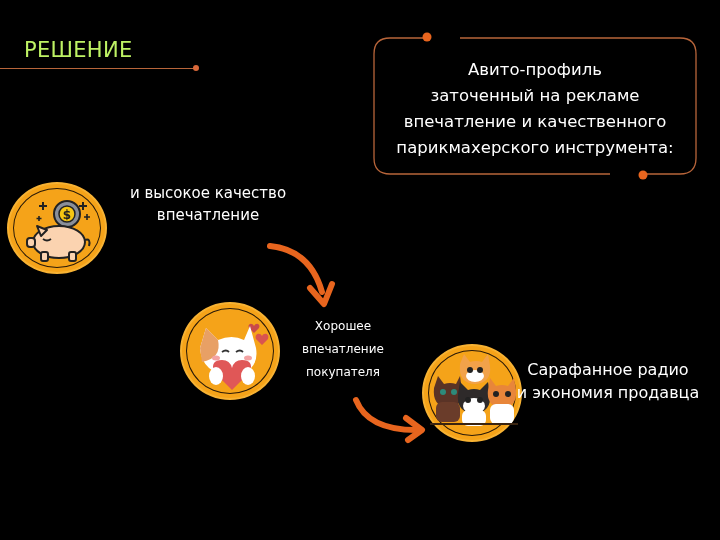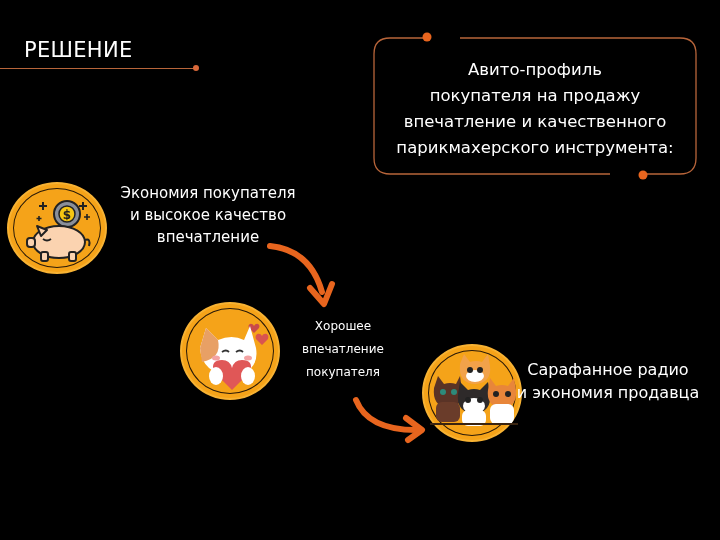--- a/index.html
+++ b/index.html
@@ -2,21 +2,21 @@
 <html><head>
 <meta charset="utf-8">
 <style>
   html, body { margin: 0; padding: 0; }
   body {
     width: 720px; height: 540px; background: #000000; position: relative; overflow: hidden;
     font-family: "DejaVu Sans", sans-serif; color: #ffffff;
   }
   .abs { position: absolute; }
   .title {
-    left: 24px; top: 38px; font-size: 21px; letter-spacing: 0.3px; color: #ffffff;
+    left: 24px; top: 38px; font-size: 21px; letter-spacing: 0.3px; color: #bef264;
     font-family: "DejaVu Sans", sans-serif;
   }
   .title-line {
     left: 0; top: 68px; width: 196px; height: 1px; background: #b8653a;
   }
   .title-dot {
     left: 193px; top: 65px; width: 6px; height: 6px; border-radius: 50%; background: #d8683a;
   }
   .callout-text {
     left: 380px; top: 57px; width: 310px; text-align: center;
@@ -46,21 +46,21 @@
 
 <svg class="abs" style="left:370px;top:28px;" width="335" height="155">
 
   <path d="M 90 10 L 310 10 Q 326 10 326 26 L 326 130 Q 326 146 310 146 L 273 146" fill="none" stroke="#b8653a" stroke-width="1.3"></path>
   <path d="M 240 146 L 20 146 Q 4 146 4 130 L 4 26 Q 4 10 20 10 L 57 10" fill="none" stroke="#b8653a" stroke-width="1.3"></path>
   <circle cx="57" cy="9" r="4.5" fill="#e8651e"></circle>
   <circle cx="273" cy="147" r="4.5" fill="#e8651e"></circle>
 </svg>
 <div class="abs callout-text">
   <div>Авито-профиль</div>
-  <div>покупателя на продажу</div>
+  <div>заточенный на рекламе</div>
   <div>впечатление и качественного</div>
   <div>парикмахерского инструмента:</div>
 </div>
 
 <div class="abs badge" style="left:7px;top:182px;width:100px;height:92px;">
   <div class="badge-inner"></div>
   <svg class="abs" style="left:14px;top:8px;" width="72" height="72" viewBox="0 0 72 72">
 
     <path d="M20 10 v8 M16 14 h8" stroke="#222" stroke-width="2"></path>
     <path d="M60 10 v8 M56 14 h8" stroke="#222" stroke-width="2"></path>
@@ -74,21 +74,20 @@
     <ellipse cx="36" cy="50" rx="26" ry="16" fill="#fbd3b0" stroke="#222" stroke-width="2"></ellipse>
     <path d="M14 34 L18 44 L24 38 Z" fill="#fbd3b0" stroke="#222" stroke-width="2" stroke-linejoin="round"></path>
     <rect x="18" y="60" width="7" height="9" rx="2" fill="#fbd3b0" stroke="#222" stroke-width="2"></rect>
     <rect x="46" y="60" width="7" height="9" rx="2" fill="#fbd3b0" stroke="#222" stroke-width="2"></rect>
     <path d="M62 48 q6 -2 4 6" fill="none" stroke="#222" stroke-width="2"></path>
     <path d="M20 47 q4 3 8 0" fill="none" stroke="#222" stroke-width="1.8"></path>
     <rect x="4" y="46" width="8" height="9" rx="3" fill="#fbd3b0" stroke="#222" stroke-width="2"></rect>
   </svg>
 </div>
 <div class="abs caption cap1">
-  <div>Экономия покупателя</div>
   <div>и высокое качество</div>
   <div>впечатление</div>
 </div>
 
 <svg class="abs" style="left:262px;top:240px;" width="80" height="72">
   <path d="M 8 6 Q 48 10 60 52" fill="none" stroke="#e8651e" stroke-width="6" stroke-linecap="round"></path>
   <path d="M 48 48 L 62 64 L 70 44" fill="none" stroke="#e8651e" stroke-width="6" stroke-linecap="round" stroke-linejoin="round"></path>
 </svg>
 
 <div class="abs badge" style="left:180px;top:302px;width:100px;height:98px;">

